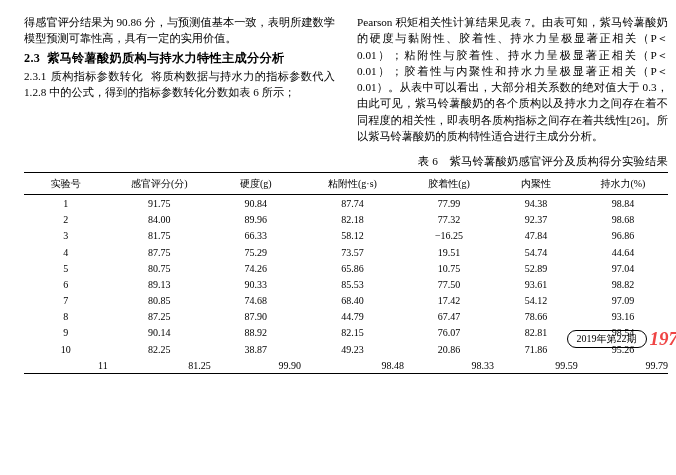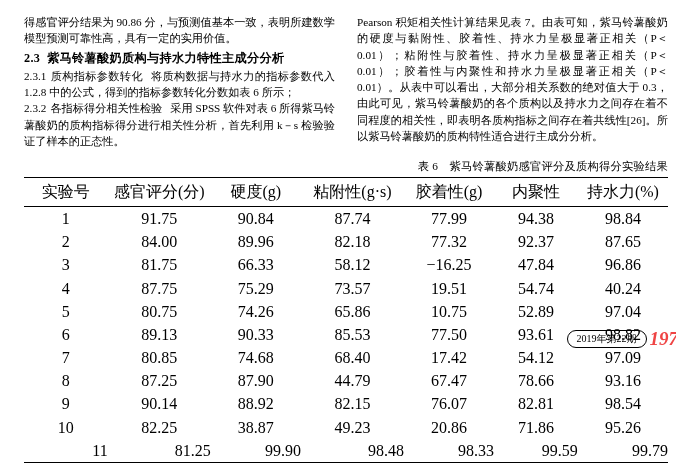--- a/index.html
+++ b/index.html
@@ -66,21 +66,21 @@
   }
   .tbl-title .cn {
     letter-spacing: 0.2px;
   }
   .tbl-title .en {
     font-size: 10.8px;
   }
   table.data {
     width: 100%;
     border-collapse: collapse;
-    font-size: 16px;
+    font-size: 10px;
     margin-top: 3px;
   }
   table.data thead th {
     font-weight: normal;
     padding: 3.5px 0 3.5px 0;
     text-align: center;
     border-top: 1.1px solid #000;
     border-bottom: 0.7px solid #000;
     white-space: nowrap;
   }
@@ -131,23 +131,20 @@
       <p>得感官评分结果为 90.86 分，与预测值基本一致，表明所建数学模型预测可靠性高，具有一定的实用价值。</p>
 
       <div class="sec-head">
         <span class="num">2.3</span><span>紫马铃薯酸奶质构与持水力特性主成分分析</span>
       </div>
 
       <p class="subsec">
         <span class="lbl">2.3.1</span><span class="title">质构指标参数转化</span><span>将质构数据与持水力的指标参数代入 1.2.8 中的公式，得到的指标参数转化分数如表 6 所示；</span>
       </p>
 
-      <p class="subsec">
-        <span class="lbl">2.3.2</span><span class="title">各指标得分相关性检验</span><span>采用 SPSS 软件对表 6 所得紫马铃薯酸奶的质构指标得分进行相关性分析，首先利用 k－s 检验验证了样本的正态性。</span>
-      </p>
     </div>
 
     <div class="col">
       <p>Pearson 积矩相关性计算结果见表 7。由表可知，紫马铃薯酸奶的硬度与黏附性、胶着性、持水力呈极显著正相关（P＜0.01）；粘附性与胶着性、持水力呈极显著正相关（P＜0.01）；胶着性与内聚性和持水力呈极显著正相关（P＜0.01）。从表中可以看出，大部分相关系数的绝对值大于 0.3，由此可见，紫马铃薯酸奶的各个质构以及持水力之间存在着不同程度的相关性，即表明各质构指标之间存在着共线性[26]。所以紫马铃薯酸奶的质构特性适合进行主成分分析。</p>
     </div>
 
   </div>
 
   <div class="table-wrap">
     <div class="tbl-title">
@@ -176,39 +173,39 @@
           <td>94.38</td>
           <td>98.84</td>
         </tr>
         <tr>
           <td class="first">2</td>
           <td>84.00</td>
           <td>89.96</td>
           <td>82.18</td>
           <td>77.32</td>
           <td>92.37</td>
-          <td>87.65</td>
+          <td>98.68</td>
         </tr>
         <tr>
           <td class="first">3</td>
           <td>81.75</td>
           <td>66.33</td>
           <td>58.12</td>
           <td>−16.25</td>
           <td>47.84</td>
           <td>96.86</td>
         </tr>
         <tr>
           <td class="first">4</td>
           <td>87.75</td>
           <td>75.29</td>
           <td>73.57</td>
           <td>19.51</td>
           <td>54.74</td>
-          <td>40.24</td>
+          <td>44.64</td>
         </tr>
         <tr>
           <td class="first">5</td>
           <td>80.75</td>
           <td>74.26</td>
           <td>65.86</td>
           <td>10.75</td>
           <td>52.89</td>
           <td>97.04</td>
         </tr>

